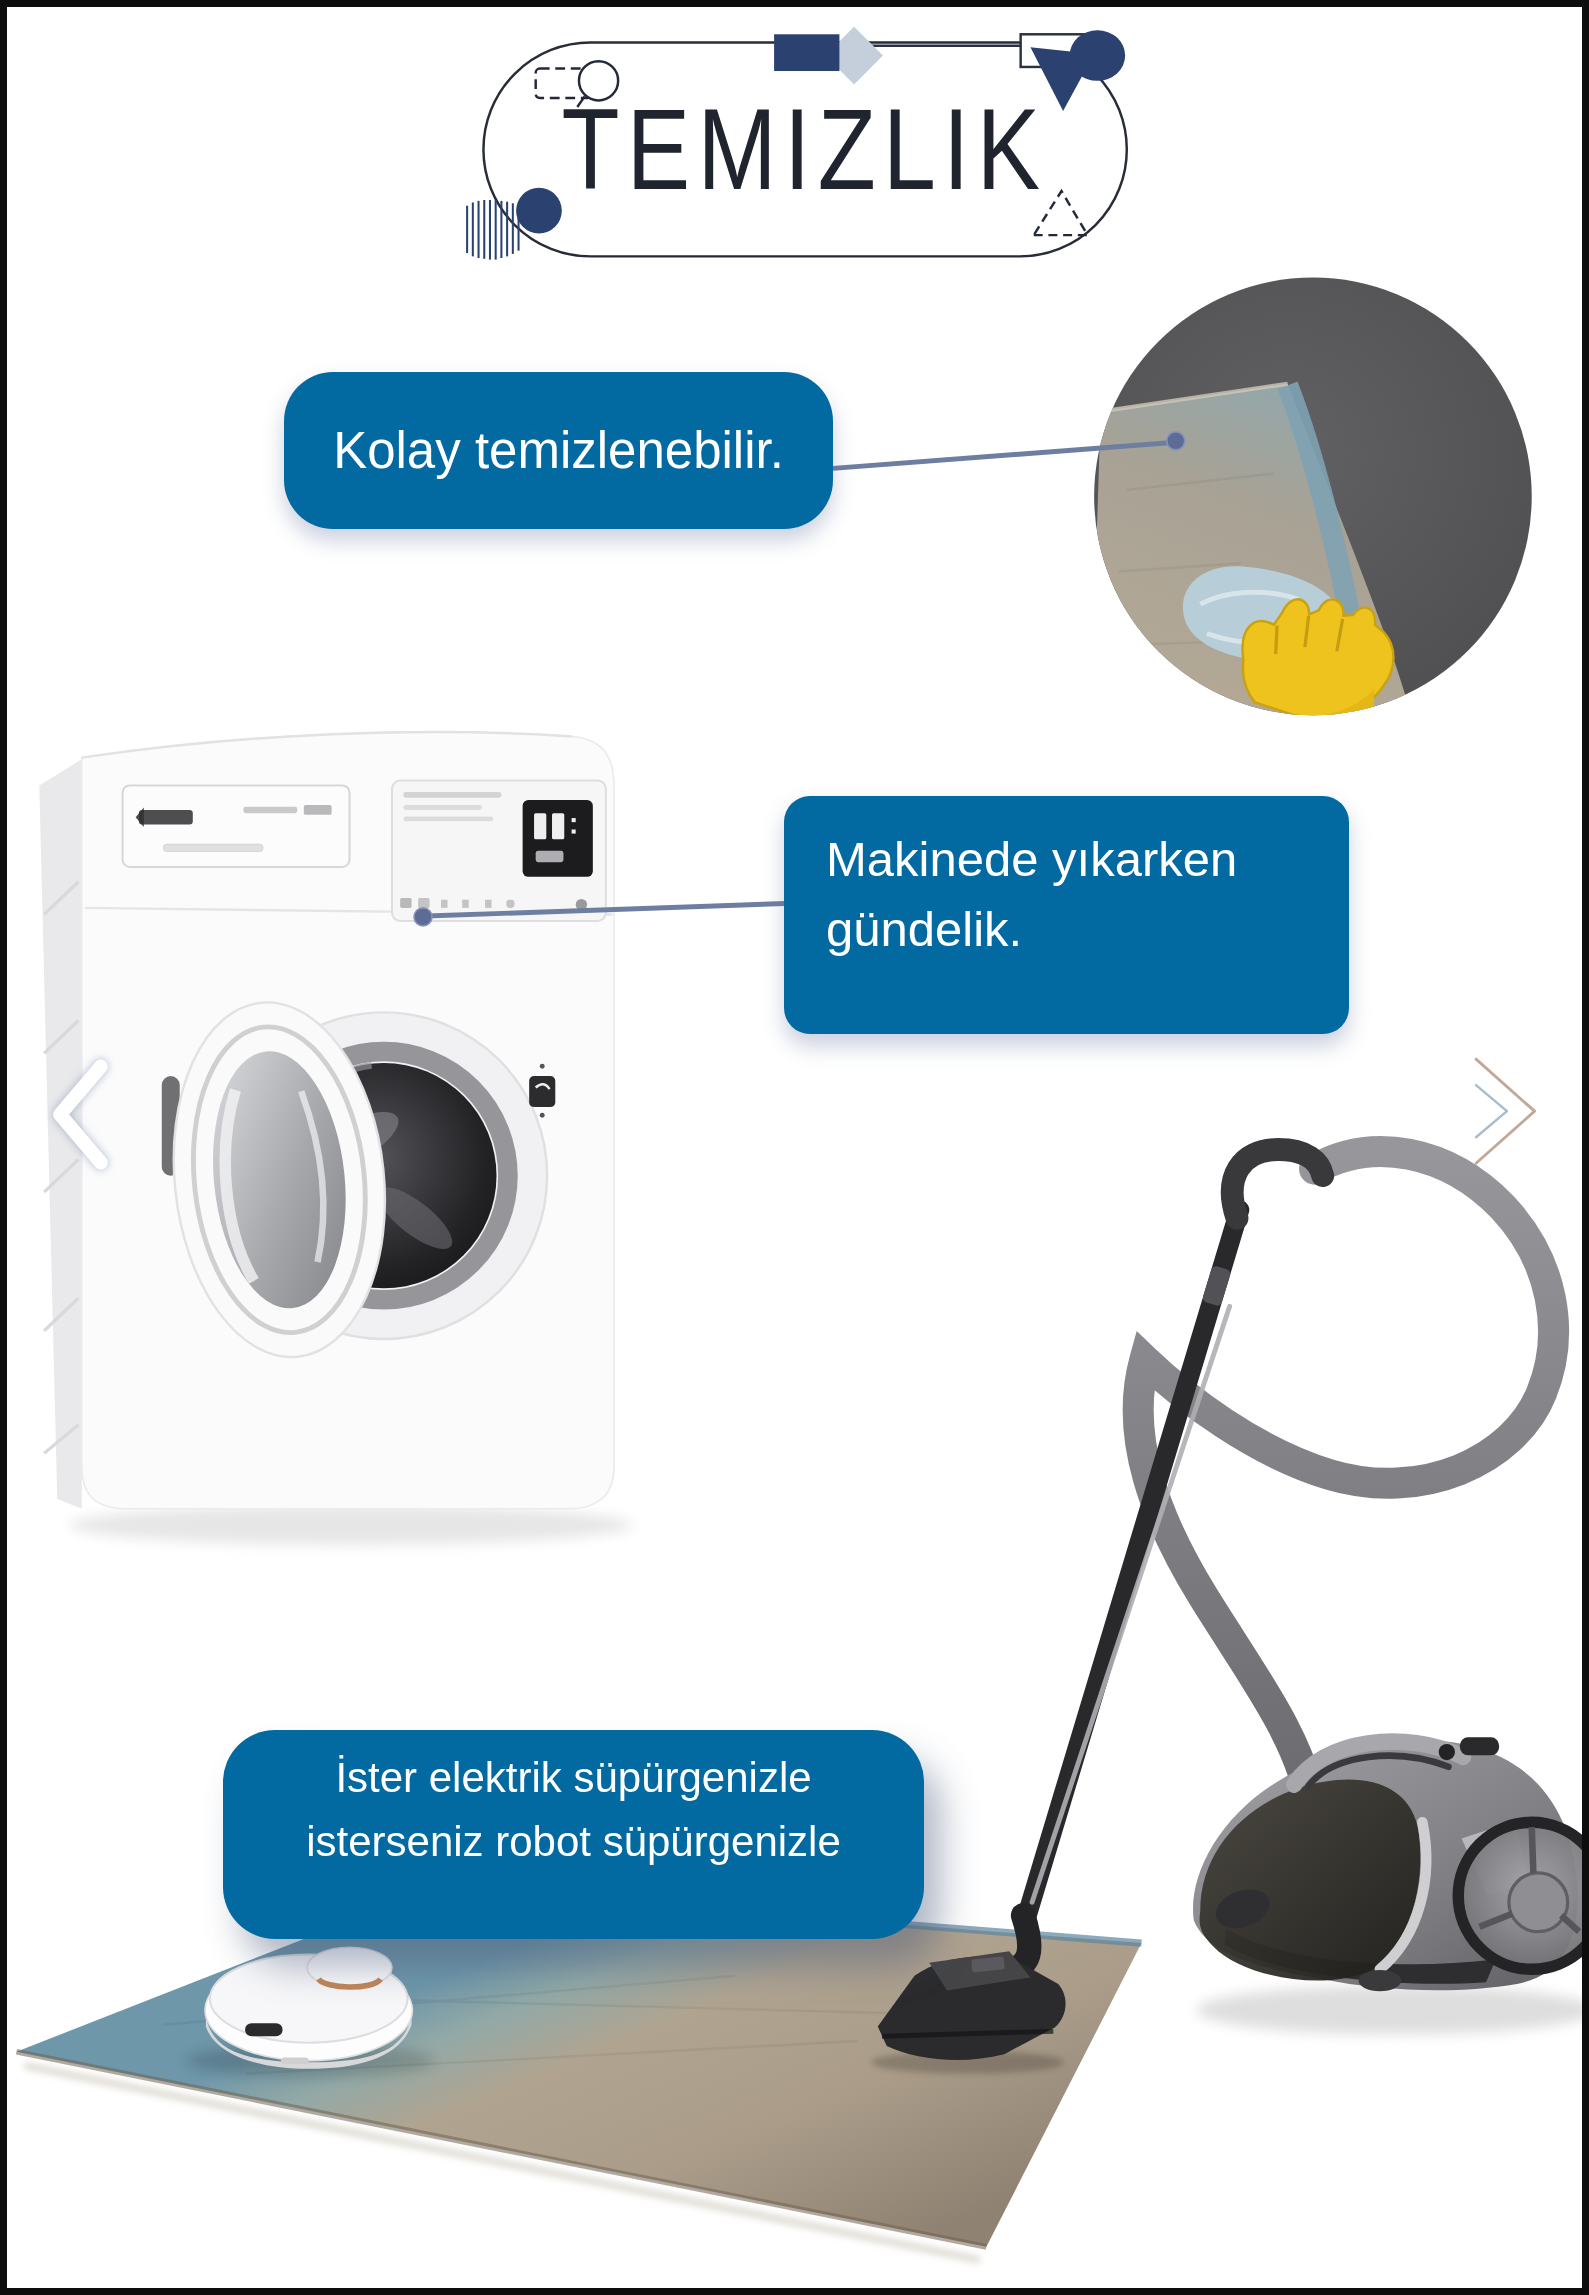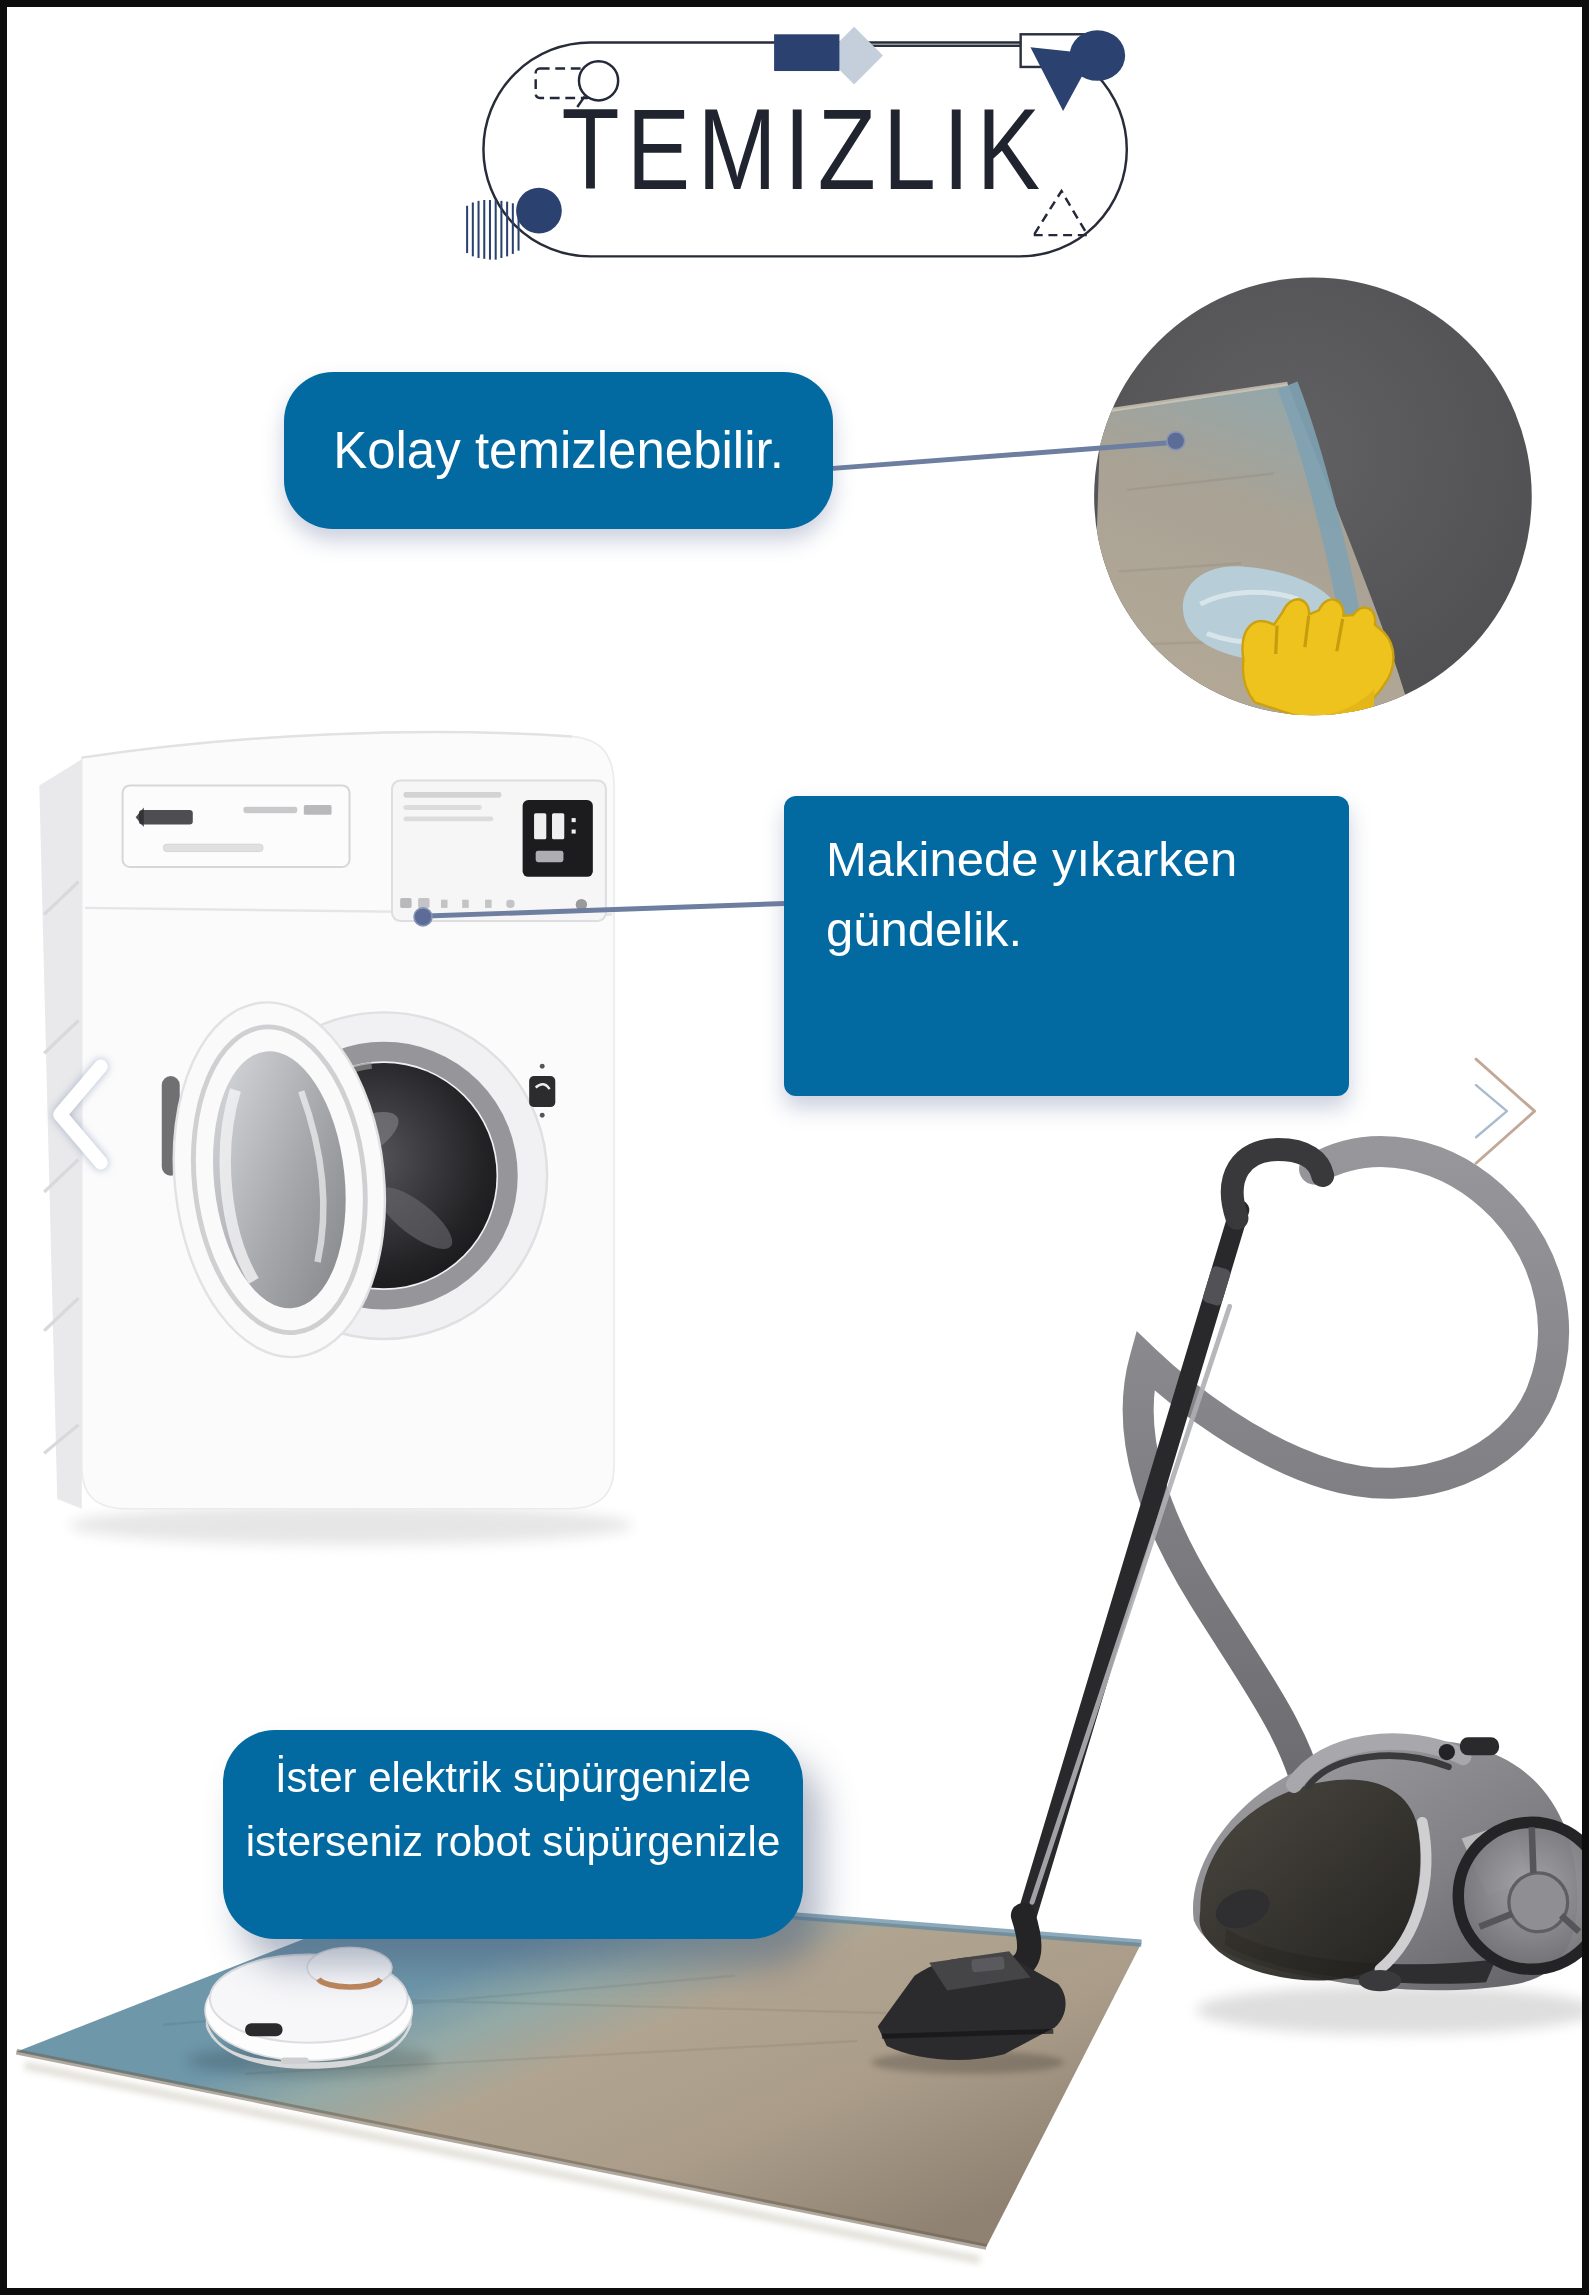--- a/index.html
+++ b/index.html
@@ -17,26 +17,26 @@
   }
   .callout{
     position:absolute;background:#0369a1;color:#ffffff;z-index:10;
     border-radius:49px;box-shadow:0 11.4px 21px rgba(93,108,151,0.32);
   }
   #callout-easy{
     left:284px;top:372px;width:549px;height:157px;
     display:flex;align-items:center;justify-content:center;font-size:51px;
   }
   #callout-machine{
-    left:784px;top:796px;width:565px;height:300px;
+    left:784px;top:796px;width:565px;height:238px;
     font-size:49px;line-height:70px;padding:28px 0 0 42px;box-sizing:border-box;
-    border-radius:12px;
+    border-radius:26px;
   }
   #callout-daily{
-    left:223px;top:1730px;width:580px;height:209px;text-align:center;
+    left:223px;top:1730px;width:701px;height:209px;text-align:center;
     font-size:42px;line-height:64px;padding-top:16.3px;box-sizing:border-box;
     border-radius:52px;box-shadow:18px 28px 36px rgba(70,86,120,0.42);
   }
   .ln{display:block;}
   .nav{
     position:absolute;background:transparent;border:none;padding:0;margin:0;
     cursor:pointer;z-index:20;
   }
   #prev-btn{left:47px;top:1055px;width:75px;height:119px;}
   #next-btn{left:1463px;top:1049px;width:83px;height:126px;}

